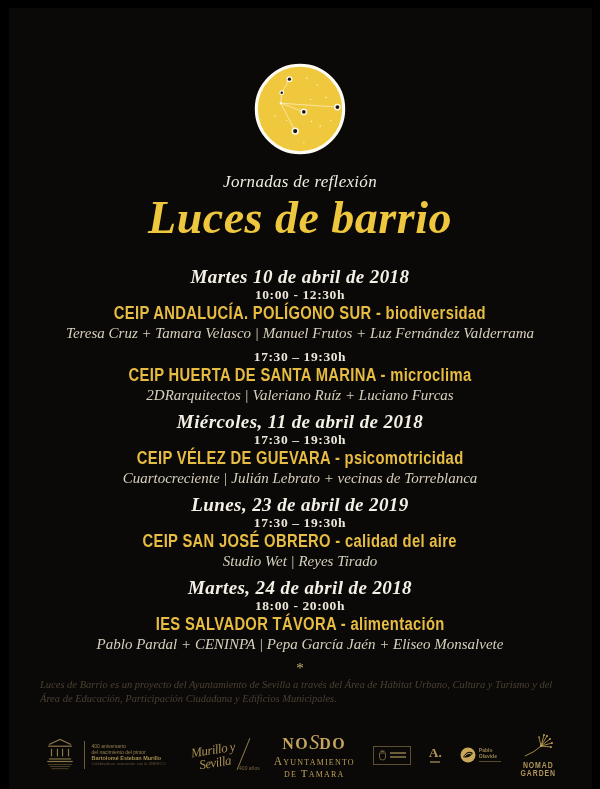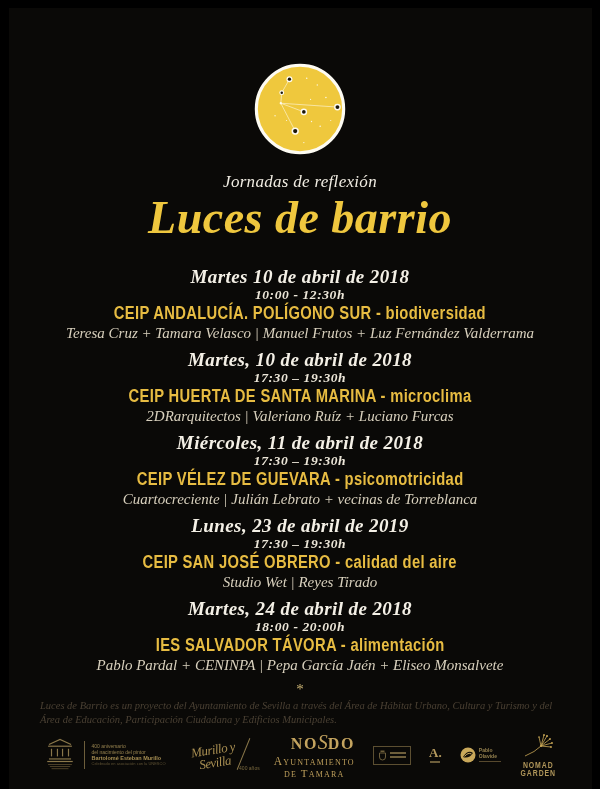--- a/index.html
+++ b/index.html
@@ -14,21 +14,21 @@
     margin-top:15px;font-size:17px;line-height:20px;
     font-style:italic;color:#f0ece2;letter-spacing:.3px;
   }
   .title{
     margin-top:2px;font-size:46px;line-height:48px;
     font-style:italic;font-weight:bold;color:#efc73e;letter-spacing:.5px;
   }
   .sessions{margin-top:24px;}
   .session{margin-bottom:6px;}
   .s-date{font-size:19px;line-height:21px;font-weight:bold;font-style:italic;color:#f4f0e6;letter-spacing:.4px;}
-  .s-time{font-size:13.5px;line-height:16px;font-weight:bold;font-style:italic;color:#ece6d8;letter-spacing:.6px;}
+  .s-time{font-size:13.5px;line-height:16px;font-weight:bold;color:#ece6d8;letter-spacing:.6px;}
   .s-head{font-size:18px;line-height:21px;color:#e7bc42;}
   .s-head span{
     display:inline-block;transform:scale(.82,1.04);transform-origin:center;
     font-family:"Liberation Sans", sans-serif;font-weight:700;letter-spacing:.4px;
   }
   .s-speakers{font-size:15px;line-height:19px;font-style:italic;color:#d8d0bd;}
   .star{margin-top:6px;font-size:15px;line-height:16px;color:#c9b273;}
   .footnote{
     margin:2px auto 0;width:520px;text-align:left;
     font-size:10.5px;line-height:13.5px;font-style:italic;color:#4a4033;
@@ -46,21 +46,21 @@
   .u-div{width:1px;height:28px;background:#6d5e3b;margin:0 3px;}
   .signature{position:relative;width:72px;height:44px;}
   .sig-script{
     position:absolute;left:0;top:10px;width:60px;
     font-style:italic;font-size:13px;line-height:13px;color:#a98f52;
     transform:rotate(-9deg);letter-spacing:-.5px;
   }
   .sig-slash{position:absolute;right:12px;top:4px;width:1px;height:34px;background:#8a774a;transform:rotate(22deg);}
   .sig-years{position:absolute;right:-4px;bottom:6px;font-size:5px;color:#7a693f;font-family:"Liberation Sans",sans-serif;}
   .nodo{line-height:1;}
-  .nodo-word{font-size:16px;font-weight:bold;color:#c4a45f;letter-spacing:1.5px;text-align:right;}
+  .nodo-word{font-size:16px;font-weight:bold;color:#c4a45f;letter-spacing:1.5px;}
   .nodo-sym{font-style:italic;font-size:20px;font-weight:normal;letter-spacing:0;}
   .nodo-l1{margin-top:3px;font-variant:small-caps;font-size:11.5px;line-height:12px;letter-spacing:1.2px;color:#bd9e5b;text-align:center;}
   .nodo-l2{font-variant:small-caps;font-size:11px;line-height:12px;letter-spacing:1.2px;color:#bd9e5b;}
   .gov-box{display:flex;align-items:center;gap:3px;border:1px solid #5c4f31;padding:2px 4px;height:13px;}
   .gov-text div{width:16px;height:2px;background:#6d5e3b;margin:1.5px 0;}
   .a-logo{font-size:13px;font-weight:bold;color:#b59a5e;line-height:12px;}
   .a-bar{width:10px;height:1.5px;background:#6d5e3b;margin:2px auto 0;}
   .upo{display:flex;align-items:center;gap:3px;}
   .upo-text{text-align:left;font-family:"Liberation Sans",sans-serif;}
   .upo-text .t{font-size:5px;line-height:5.5px;font-weight:bold;color:#96824f;}
@@ -123,21 +123,20 @@
   <div class="sessions">
 
     <div class="session">
       <div class="s-date">Martes 10 de abril de 2018</div>
       <div class="s-time">10:00 - 12:30h</div>
       <div class="s-head"><span>CEIP ANDALUCÍA. POLÍGONO SUR - biodiversidad</span></div>
       <div class="s-speakers">Teresa Cruz + Tamara Velasco | Manuel Frutos + Luz Fernández Valderrama</div>
     </div>
 
     <div class="session">
-      <div class="s-date">Martes, 10 de abril de 2018</div>
       <div class="s-time">17:30 – 19:30h</div>
       <div class="s-head"><span>CEIP HUERTA DE SANTA MARINA - microclima</span></div>
       <div class="s-speakers">2DRarquitectos | Valeriano Ruíz + Luciano Furcas</div>
     </div>
 
     <div class="session">
       <div class="s-date">Miércoles, 11 de abril de 2018</div>
       <div class="s-time">17:30 – 19:30h</div>
       <div class="s-head"><span>CEIP VÉLEZ DE GUEVARA - psicomotricidad</span></div>
       <div class="s-speakers">Cuartocreciente | Julián Lebrato + vecinas de Torreblanca</div>

